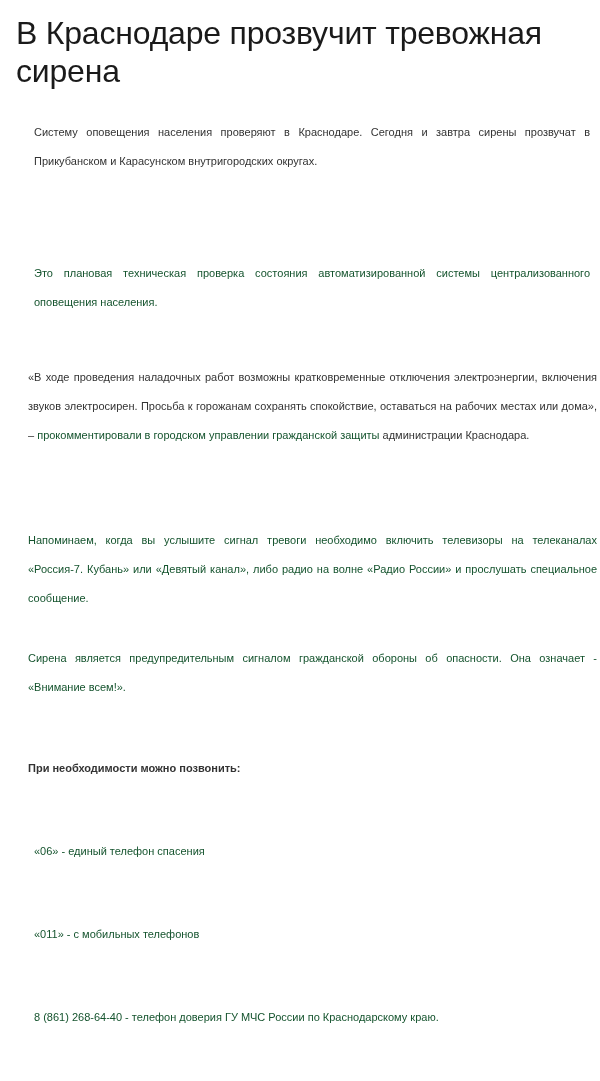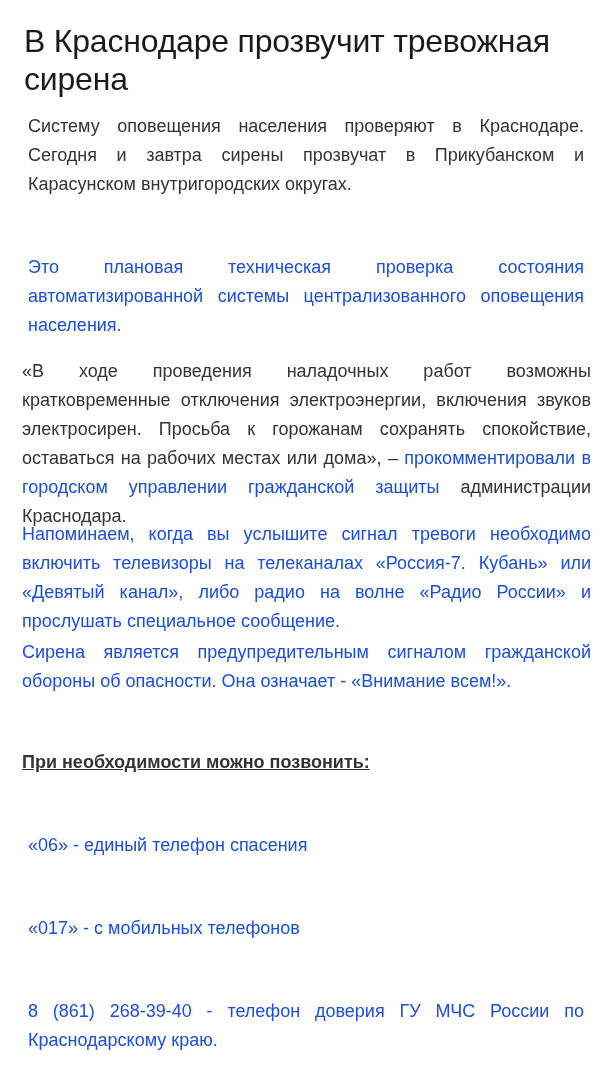--- a/index.html
+++ b/index.html
@@ -1,29 +1,29 @@
 <!DOCTYPE html>
 <html><head>
 <meta charset="utf-8">
 <style>
   html, body { margin: 0; padding: 0; background: #ffffff; }
   body { width: 600px; height: 1081px; overflow: hidden; position: relative;
          font-family: "Liberation Sans", sans-serif; color: #333; }
   .top-cut { position: absolute; left: 16px; top: -10px; height: 12px; width: 260px;
              color: #999; font-size: 13px; overflow: hidden; }
-  h1 { position: absolute; left: 16px; top: 14px; margin: 8px; width: 560px;
+  h1 { position: absolute; left: 16px; top: 14px; margin: 0; width: 560px;
        font-family: "Liberation Sans", sans-serif; font-weight: 400; font-size: 32px;
        line-height: 38px; color: #1a1a1a; letter-spacing: -0.2px; }
-  .p { position: absolute; margin: 6px; font-size: 18px; line-height: 29px;
+  .p { position: absolute; margin: 12px; font-size: 11px; line-height: 29px;
        text-align: justify; color: #3a3a3a; }
   .in { left: 22px; width: 556px; }
   .out { left: 16px; width: 569px; }
-  .grey { color: #1d4ed8; }
+  .grey { color: #14532d; }
   .dark { color: #333; }
-  .bold { font-weight: 700; color: #333; text-decoration: underline; }
+  .bold { font-weight: 700; color: #333; }
 </style>
 </head>
 <body>
 
 <div class="top-cut">· · · · · · · · · · · · · · · ·</div>
 
 <h1>В Краснодаре прозвучит тревожная сирена</h1>
 
 <p class="p in dark" style="top:106px;">Систему оповещения населения проверяют в Краснодаре. Сегодня и завтра сирены прозвучат в Прикубанском и Карасунском внутригородских округах.</p>
 
@@ -32,15 +32,15 @@
 <p class="p out" style="top:351px;"><span class="dark">«В ходе проведения наладочных работ возможны кратковременные отключения электроэнергии, включения звуков электросирен. Просьба к горожанам сохранять спокойствие, оставаться на рабочих местах или дома», –</span><span class="grey"> прокомментировали в городском управлении гражданской защиты</span><span class="dark"> администрации Краснодара.</span></p>
 
 <p class="p out grey" style="top:514px;">Напоминаем, когда вы услышите сигнал тревоги необходимо включить телевизоры на телеканалах «Россия-7. Кубань» или «Девятый канал», либо радио на волне «Радио России» и прослушать специальное сообщение.</p>
 
 <p class="p out grey" style="top:632px;">Сирена является предупредительным сигналом гражданской обороны об опасности. Она означает - «Внимание всем!».</p>
 
 <p class="p out bold" style="top:742px;">При необходимости можно позвонить:</p>
 
 <p class="p in grey" style="top:825px;">«06» - единый телефон спасения</p>
 
-<p class="p in grey" style="top:908px;">«017» - с мобильных телефонов</p>
+<p class="p in grey" style="top:908px;">«011» - с мобильных телефонов</p>
 
-<p class="p in grey" style="top:991px;">8 (861) 268-39-40 - телефон доверия ГУ МЧС России по Краснодарскому краю.</p>
+<p class="p in grey" style="top:991px;">8 (861) 268-64-40 - телефон доверия ГУ МЧС России по Краснодарскому краю.</p>
 
 </body></html>

